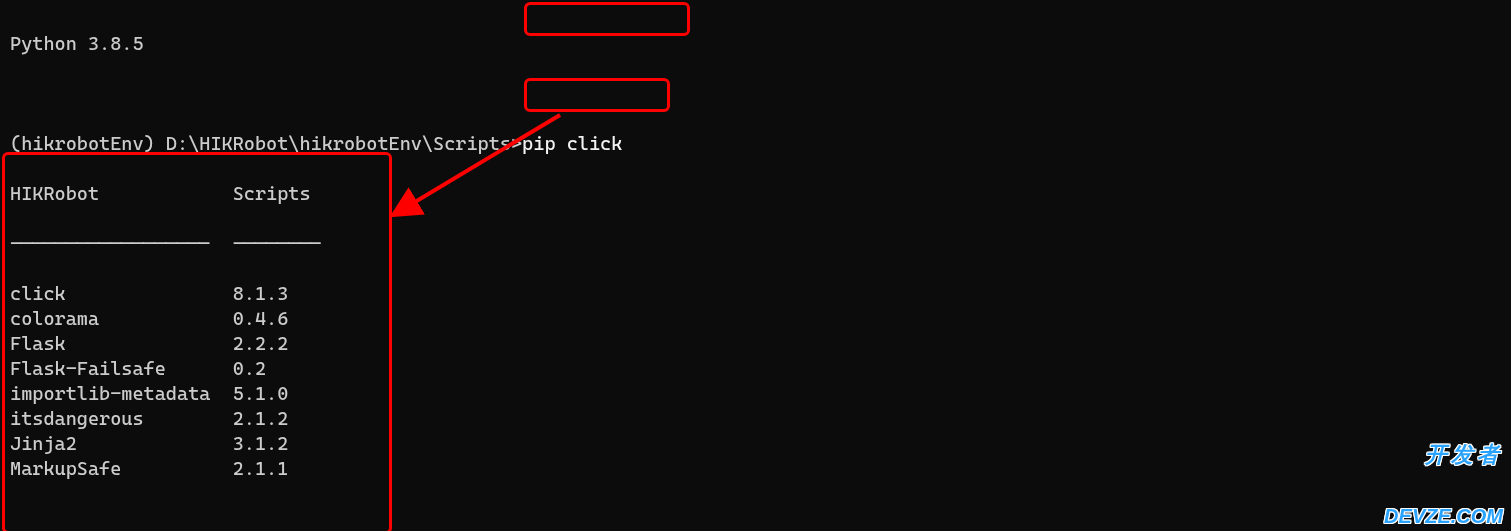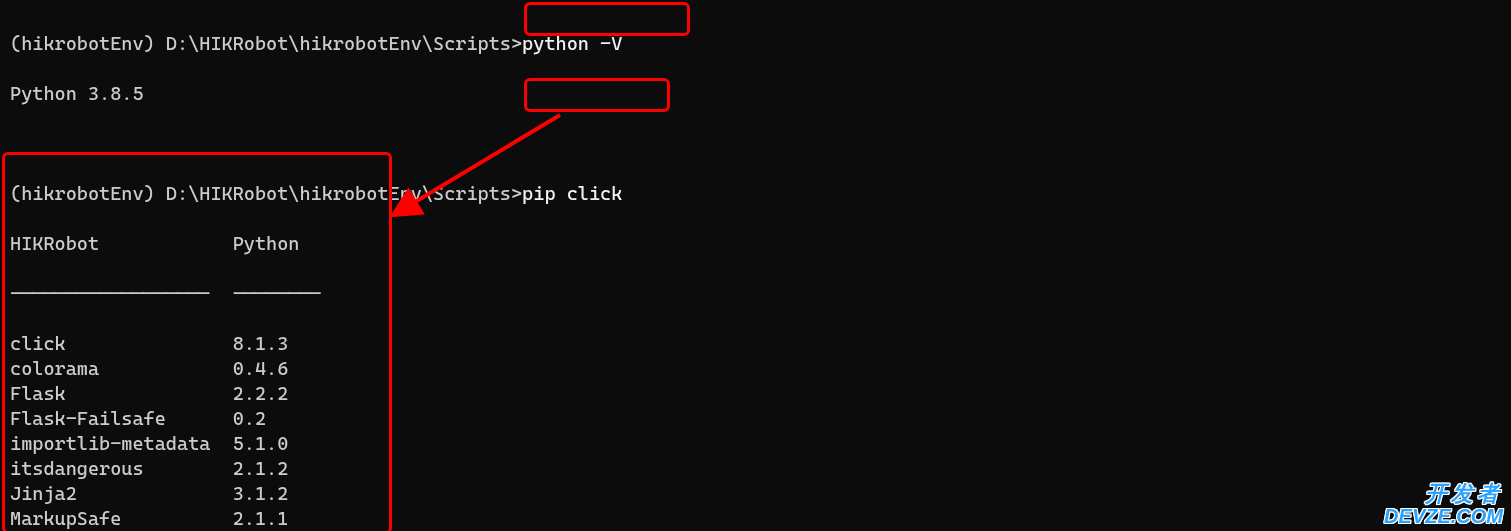--- a/index.html
+++ b/index.html
@@ -59,31 +59,30 @@
     color: #2aa2ff;
     text-align: right;
     line-height: 22px;
     font-weight: 700;
     font-style: italic;
     text-shadow:
        1px 0 #fff, -1px 0 #fff, 0 1px #fff, 0 -1px #fff,
        1px 1px #fff, -1px -1px #fff, 1px -1px #fff, -1px 1px #fff;
   }
   .watermark .wm-cn { font-size: 22px; letter-spacing: 4px; display:block;text-align:right; }
-  .watermark .wm-en { font-size: 20px; letter-spacing: 0px; display:block; font-family: Arial, sans-serif; }
+  .watermark .wm-en { font-size: 20px; letter-spacing: 0px; display:block; font-family: Arial, sans-serif; margin-top: 39px; }
 </style>
 </head>
 <body>
 
 <div class="terminal">
-<span class="line"><span class="prompt-env">(hikrobotEnv) </span><span class="prompt-path">D:\HIKRobot\hikrobotEnv\Scripts&gt;</span><span class="cmd">python -V</span></span>
 <span class="line out">Python 3.8.5</span>
 <span class="line"> </span>
 <span class="line"><span class="prompt-env">(hikrobotEnv) </span><span class="prompt-path">D:\HIKRobot\hikrobotEnv\Scripts&gt;</span><span class="cmd">pip click</span></span>
-<span class="line header"><span class="pkg-name">HIKRobot</span> <span class="pkg-ver">Python</span></span>
+<span class="line header"><span class="pkg-name">HIKRobot</span> <span class="pkg-ver">Scripts</span></span>
 <span class="line header"><span class="dashes1">------------------</span> <span class="dashes2">--------</span></span>
 <span class="line"><span class="pkg-name">click</span> <span class="pkg-ver">8.1.3</span></span><span class="line"><span class="pkg-name">colorama</span> <span class="pkg-ver">0.4.6</span></span><span class="line"><span class="pkg-name">Flask</span> <span class="pkg-ver">2.2.2</span></span><span class="line"><span class="pkg-name">Flask-Failsafe</span> <span class="pkg-ver">0.2</span></span><span class="line"><span class="pkg-name">importlib-metadata</span> <span class="pkg-ver">5.1.0</span></span><span class="line"><span class="pkg-name">itsdangerous</span> <span class="pkg-ver">2.1.2</span></span><span class="line"><span class="pkg-name">Jinja2</span> <span class="pkg-ver">3.1.2</span></span><span class="line"><span class="pkg-name">MarkupSafe</span> <span class="pkg-ver">2.1.1</span></span>
 </div>
 
 <div class="box box1"></div>
 <div class="box box2"></div>
 <div class="box box3"></div>
 
 <svg class="arrow-svg">
   <defs>

